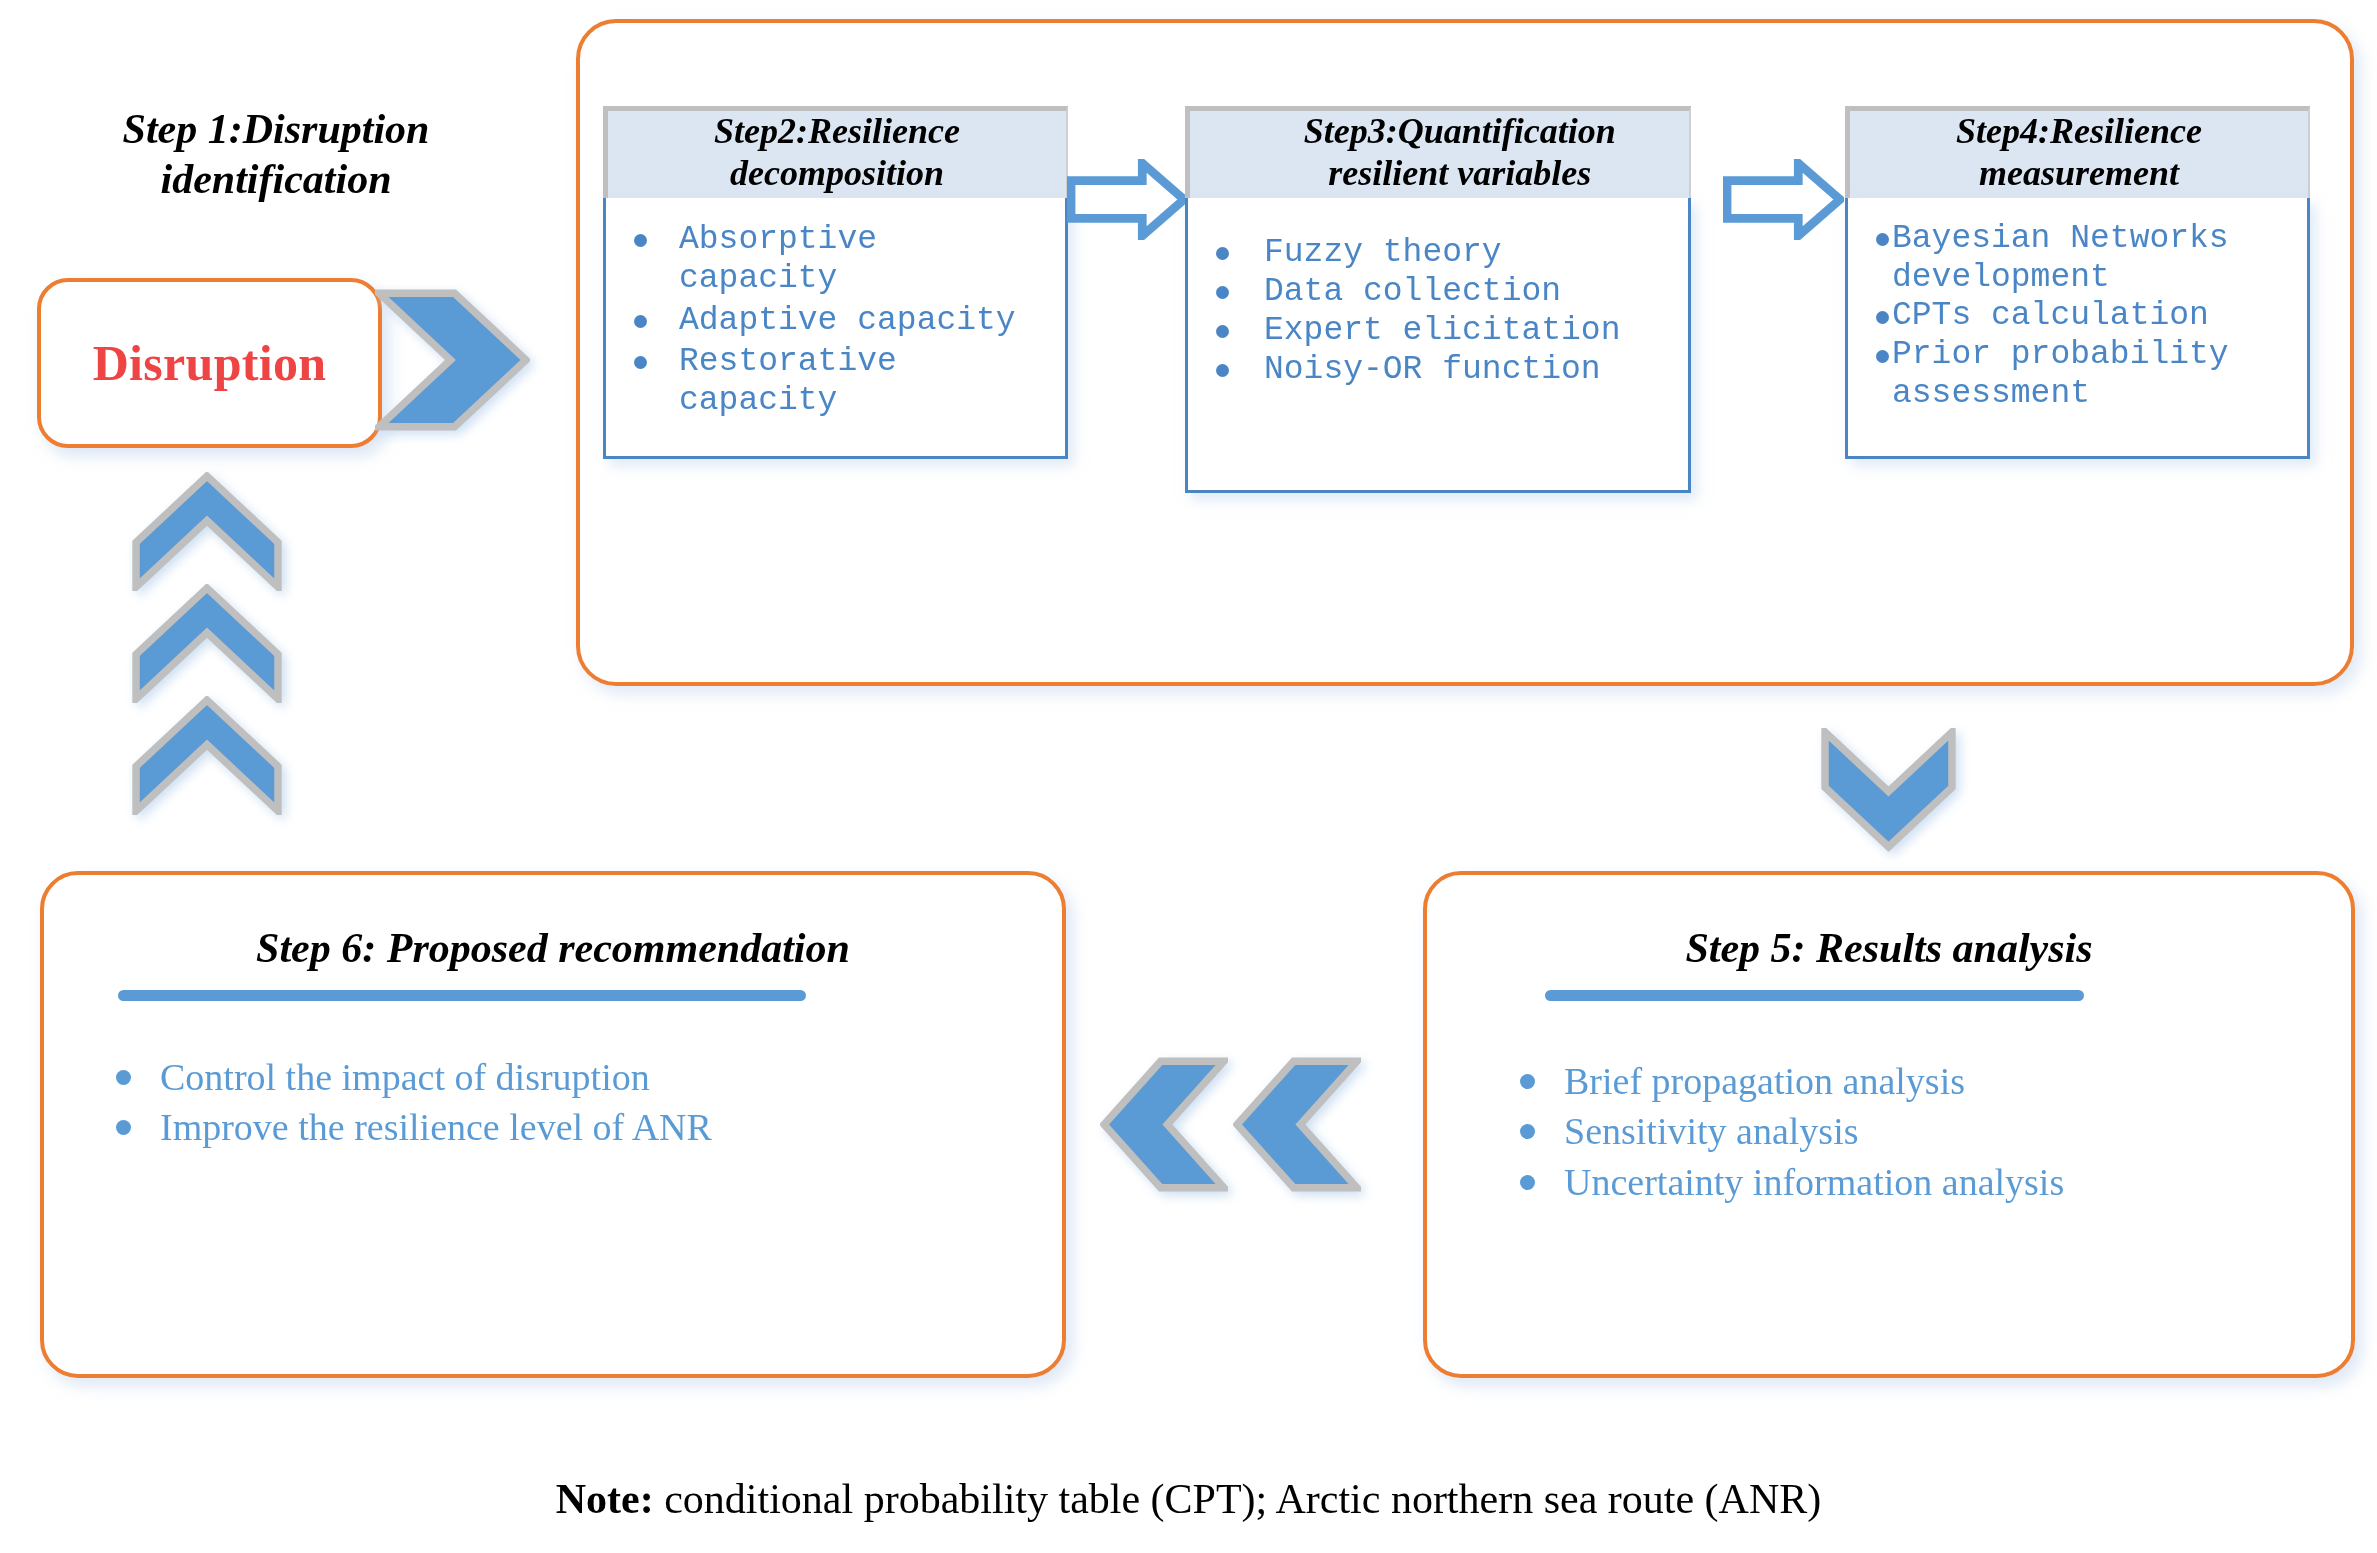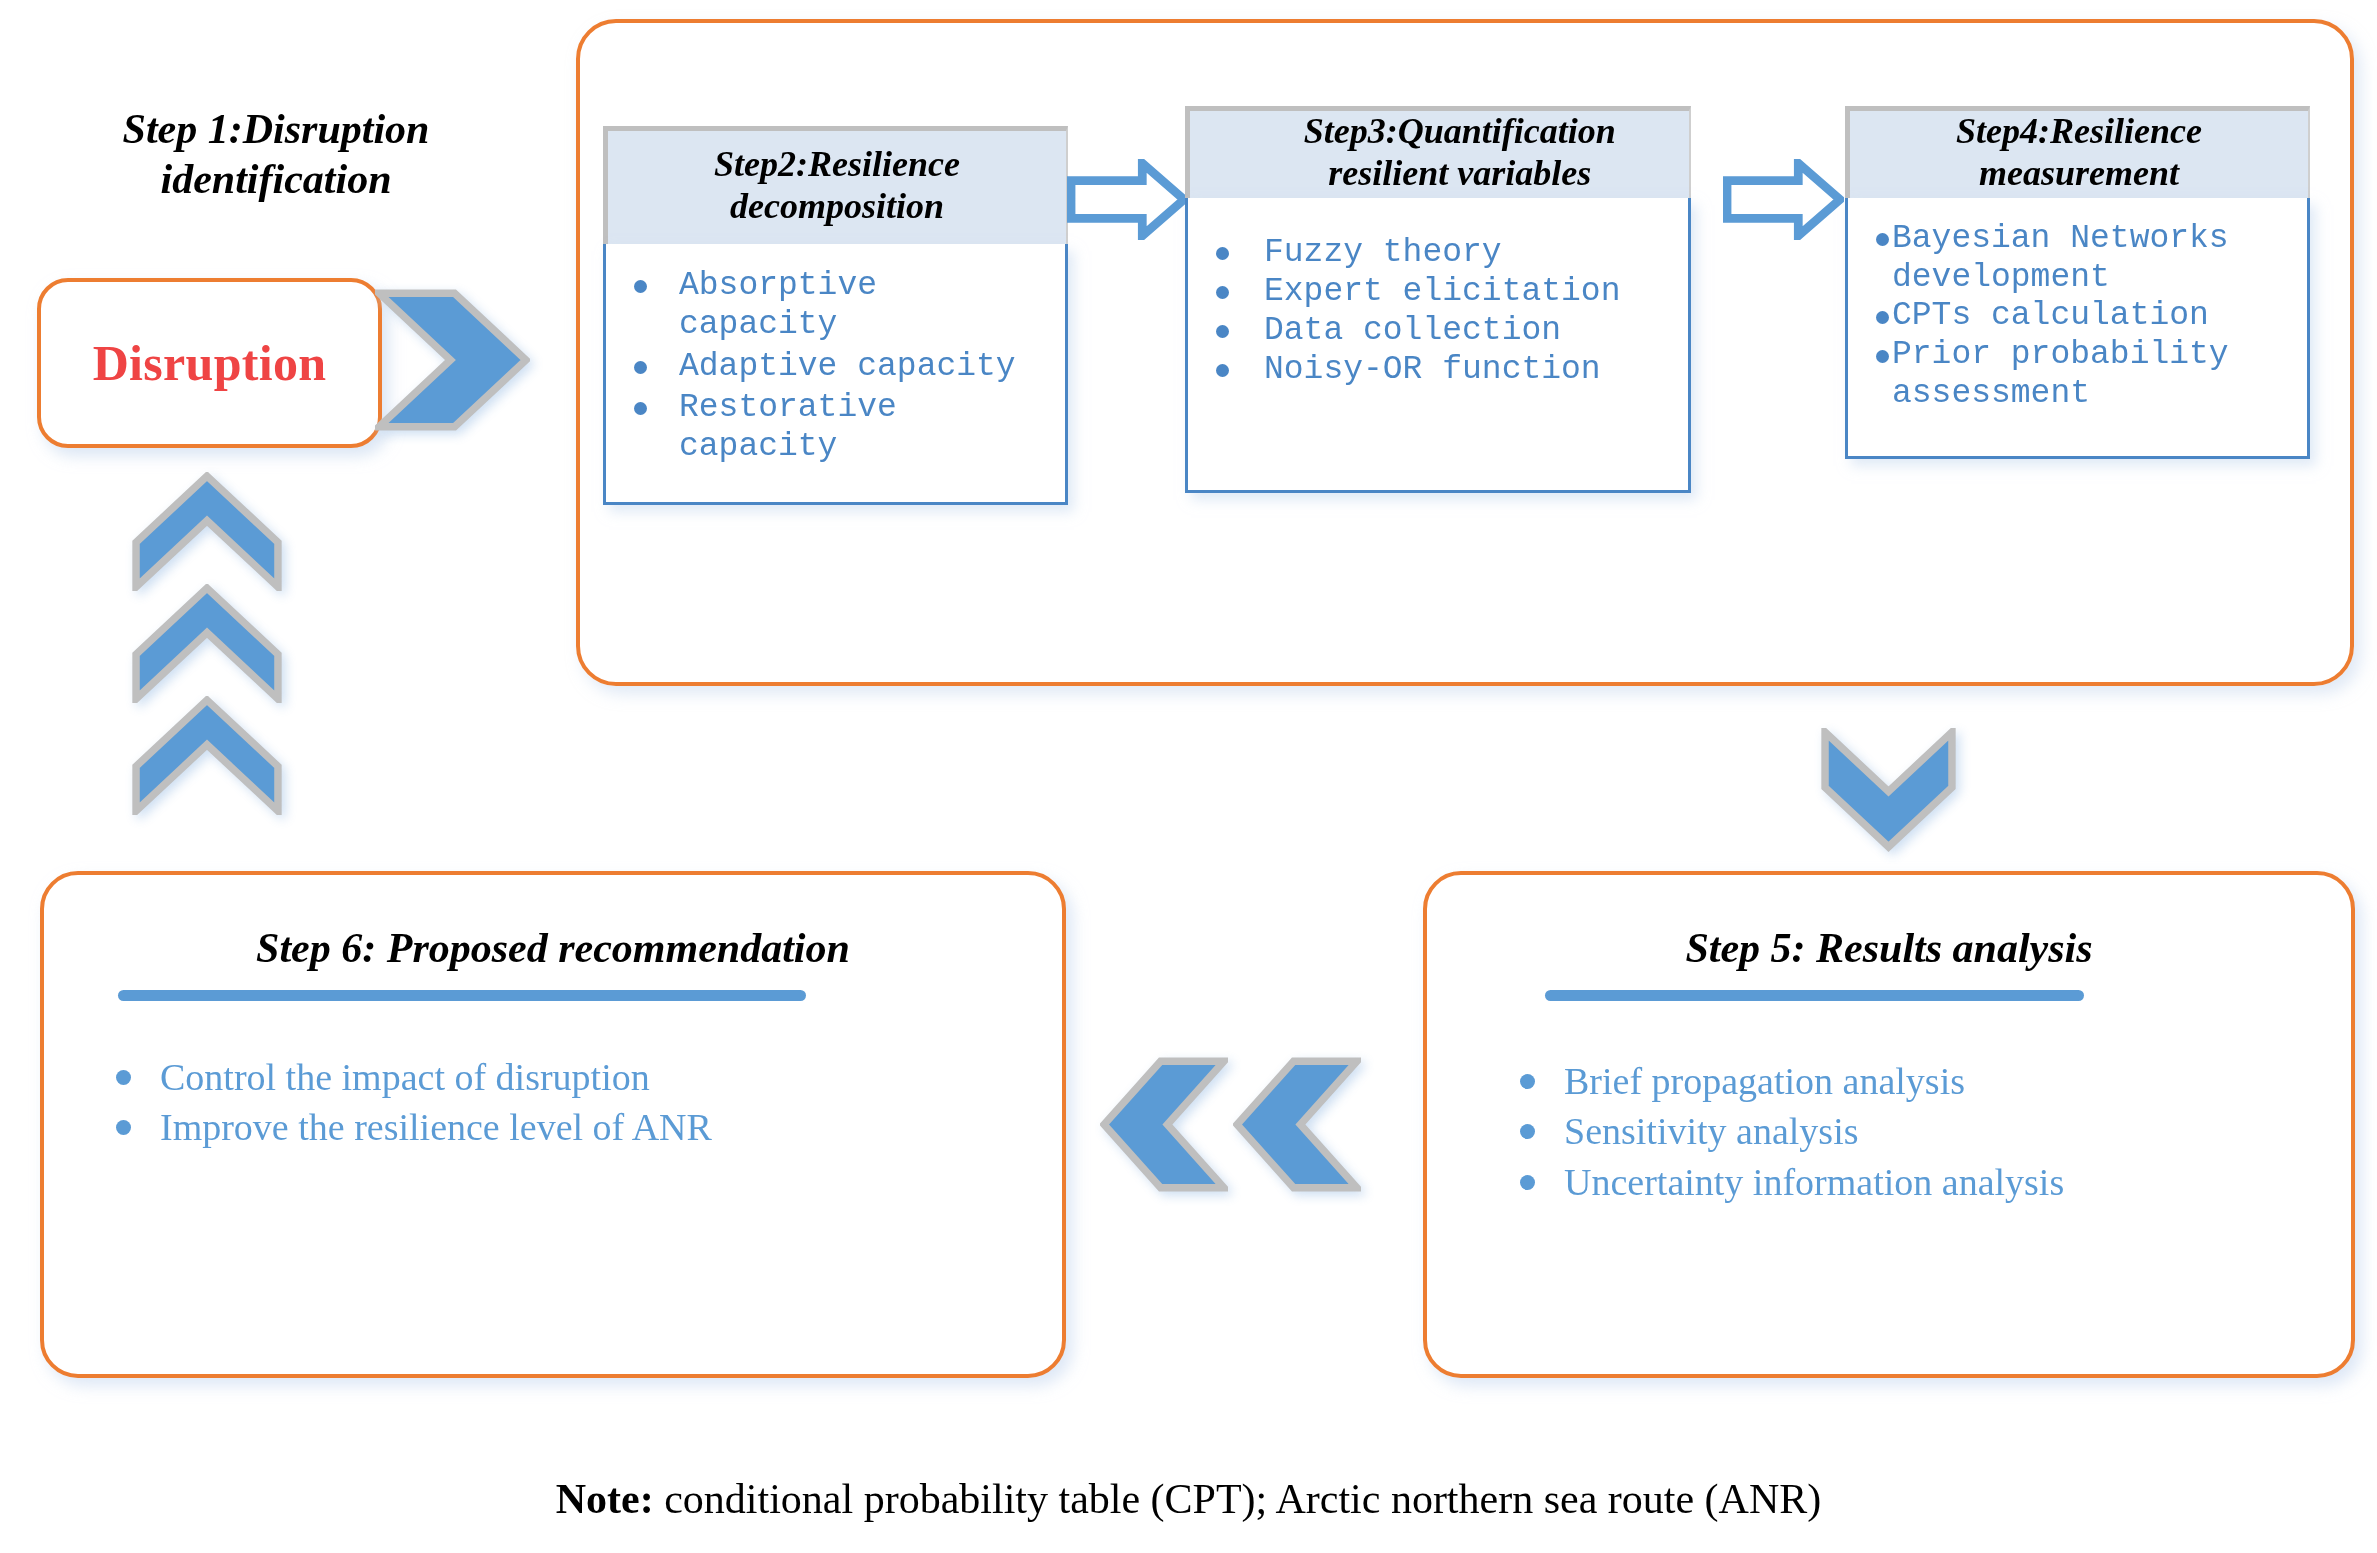--- a/index.html
+++ b/index.html
@@ -76,21 +76,21 @@
     padding-left:73px;
     margin-bottom:2.7px;
   }
   .step-body li .bullet{
     position:absolute;left:28px;top:.40em;
     width:13px;height:13px;border-radius:50%;
     background:#4A86C5;
   }
 
   #card-step2{left:603px;top:106px;width:465px;}
-  #card-step2 .step-head{height:118px;font-size:36px;margin-top:20px;}
+  #card-step2 .step-head{height:92px;font-size:36px;}
   #card-step2 .step-body{height:261px;padding:23px 10.8px 0 0;}
 
   #card-step3{left:1185px;top:106px;width:506px;}
   #card-step3 .step-head{height:92px;font-size:36px;padding-left:47px;}
   #card-step3 .step-body{height:295px;padding:36px 10.8px 0 0;}
   #card-step3 .step-body li{padding-left:76px;margin-bottom:0;}
 
   #card-step4{left:1845px;top:106px;width:465px;}
   #card-step4 .step-head{height:92px;font-size:36px;}
   #card-step4 .step-body{height:261px;padding:21.6px 6.7px 0 0;}
@@ -205,22 +205,22 @@
   <div class="step-card" id="card-step3">
     <div class="step-head">
       <div>
         <div>Step3:Quantification</div>
         <div>resilient variables</div>
       </div>
     </div>
     <div class="step-body">
       <ul>
         <li><span class="bullet"></span><span>Fuzzy theory</span></li>
+        <li><span class="bullet"></span><span>Data collection</span></li>
         <li><span class="bullet"></span><span>Expert elicitation</span></li>
-        <li><span class="bullet"></span><span>Data collection</span></li>
         <li><span class="bullet"></span><span>Noisy-OR function</span></li>
       </ul>
     </div>
   </div>
 
   <div class="open-arrow" style="left:1723px;top:159px;">
     <svg width="121" height="81" viewBox="0 0 180 120">
       <polygon points="6,32 112,32 112,6 174,60 112,114 112,88 6,88" fill="#ffffff" stroke="#5B9BD5" stroke-width="13" stroke-linejoin="miter"></polygon>
     </svg>
   </div>

